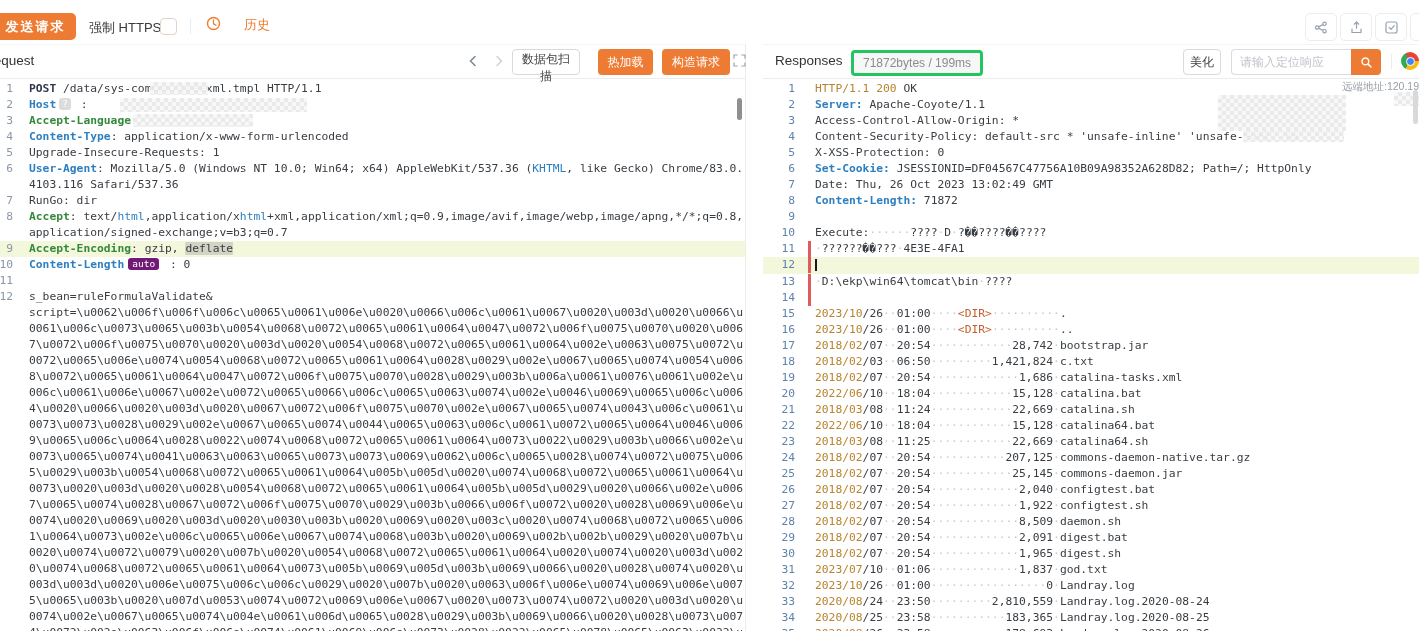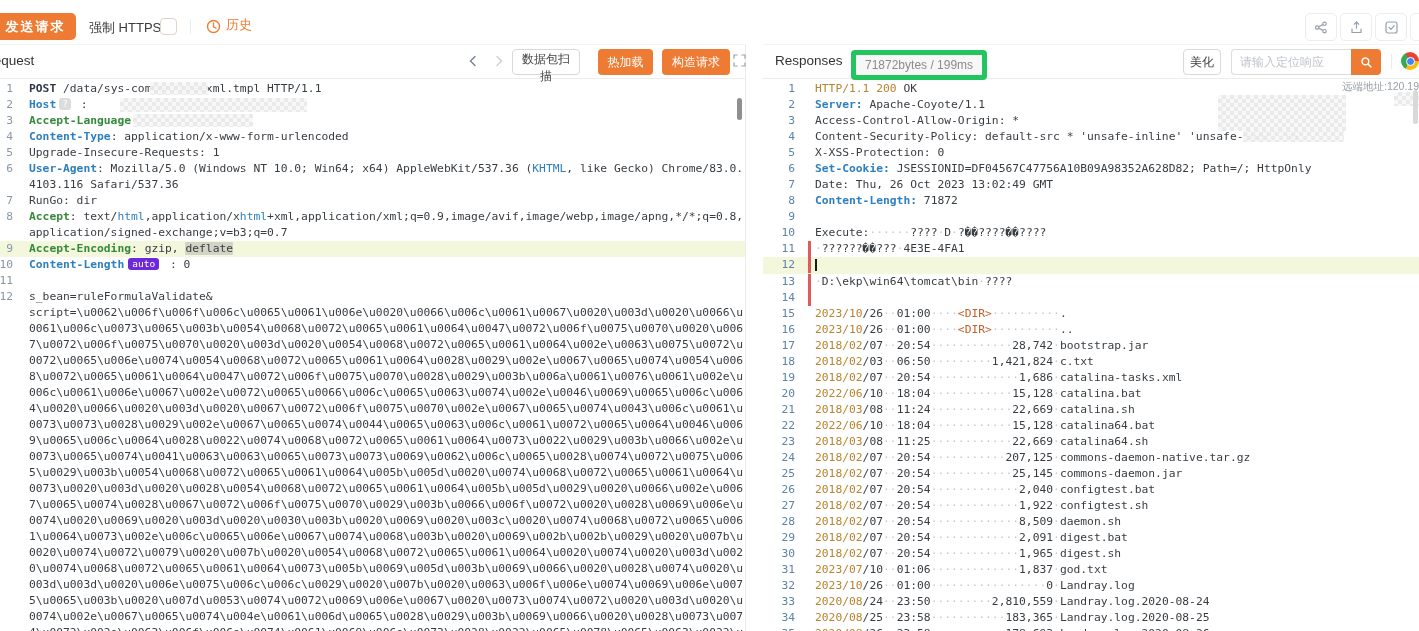--- a/index.html
+++ b/index.html
@@ -5,32 +5,32 @@
   html,body{margin:0;padding:0;}
   body{width:1419px;height:631px;overflow:hidden;background:#fff;position:relative;
        font-family:"Liberation Sans",sans-serif;-webkit-font-smoothing:antialiased;}
   
   .toolbar{position:absolute;left:0;top:8px;width:1419px;height:40px;background:#fff;}
   .btn-send{position:absolute;left:-5px;top:5px;width:81px;height:27px;background:#ee7b33;color:#fff;
             border:none;border-radius:5px;font-size:13px;font-weight:bold;letter-spacing:2px;cursor:pointer;}
   .lbl-https{position:absolute;left:89px;top:11px;font-size:13px;color:#3a3a3a;}
   .chk{position:absolute;left:160px;top:10px;width:15px;height:15px;border:1px solid #e3d4c8;border-radius:4px;background:#fff;}
   .tb-div{position:absolute;left:190px;top:11px;width:1px;height:15px;background:#ececec;}
-  .hist{position:absolute;left:206px;top:8px;display:flex;align-items:flex-end;gap:5px;color:#ed7d31;font-size:13px;cursor:pointer;}
+  .hist{position:absolute;left:206px;top:8px;display:flex;align-items:flex-start;gap:23px;color:#ed7d31;font-size:13px;cursor:pointer;}
   .icobtn{position:absolute;top:5px;width:30px;height:26px;border:1px solid #ededed;border-radius:5px;background:#fff;
           display:flex;align-items:center;justify-content:center;cursor:pointer;}
   
   .panel{position:absolute;top:44px;height:587px;background:#fff;border-top:1px solid #f4f4f4;}
   #reqPanel{left:0;width:745px;border-right:1px solid #ececec;}
   #respPanel{left:763px;width:656px;}
   .phead{position:relative;height:33px;border-bottom:1px solid #ececec;background:#fff;}
   .req-title{position:absolute;left:-16px;top:8px;font-size:13.5px;color:#333;}
   .resp-title{position:absolute;left:12px;top:8px;font-size:13.5px;color:#333;}
   .meta{position:absolute;left:88px;top:5px;font-size:12px;color:#8b8b8b;background:#f7f7f8;
-        border:5px solid #22c55e;border-radius:4px;padding:3px 9px;}
+        border:3px solid #22c55e;border-radius:4px;padding:3px 9px;}
   .nav-ch{position:absolute;top:7px;width:18px;height:18px;border:none;background:transparent;
           font-size:15px;line-height:18px;padding:0;cursor:pointer;}
   .hbtn{position:absolute;top:4px;height:26px;border-radius:4px;font-size:12px;cursor:pointer;}
   .hbtn.ghost{background:#fff;border:1px solid #d9d9d9;color:#444;}
   .hbtn.solid{background:#ee7b33;border:none;color:#fff;}
   .expand{position:absolute;left:733px;top:9px;cursor:pointer;}
   .beautify{left:420px;width:38px;}
   .srch-in{position:absolute;left:468px;top:4px;width:104px;height:24px;border:1px solid #dcdcdc;border-right:none;
            border-radius:4px 0 0 4px;padding:0 8px;font-size:12px;color:#333;outline:none;font-family:"Liberation Sans",sans-serif;}
   .srch-in::placeholder{color:#c0c4cc;}
@@ -61,21 +61,21 @@
   .c-kw{color:#30374a;font-weight:bold;}
   .c-kb{color:#2e7fc0;font-weight:600;}
   .c-kb2{color:#2e7fc0;}
   .c-kg{color:#35893b;font-weight:600;}
   .c-gold{color:#b9832f;}
   .c-rust{color:#c4602c;}
   .c-dots{color:#c4c9cf;}
   .c-sel{background:#d2d4c5;border-radius:1px;}
   .c-qb{display:inline-block;background:#dcdcdc;color:#fff;border-radius:3px;font-size:9.5px;line-height:12px;
         padding:0 3px;margin:0 3px;transform:translateY(-1px);}
-  .c-ab{display:inline-block;background:#6d28d9;color:#fff;border-radius:3px;font-size:9.5px;line-height:12px;
+  .c-ab{display:inline-block;background:#701a75;color:#fff;border-radius:3px;font-size:9.5px;line-height:12px;
         padding:0 4px;margin:0 4px;transform:translateY(-1px);text-align:right;}
   .caret{display:inline-block;width:2px;height:12px;background:#1a1a1a;transform:translateY(2px);}
   
   .mosaic{position:absolute;background:repeating-conic-gradient(#eaeaea 0% 25%,#f8f8f8 0% 50%) 0 0/8px 8px;
           opacity:.96;border-radius:1px;z-index:5;}
   .sthumb{position:absolute;border-radius:3px;z-index:6;cursor:pointer;}
   svg{display:block;}
 </style>
 </head>
 <body>

